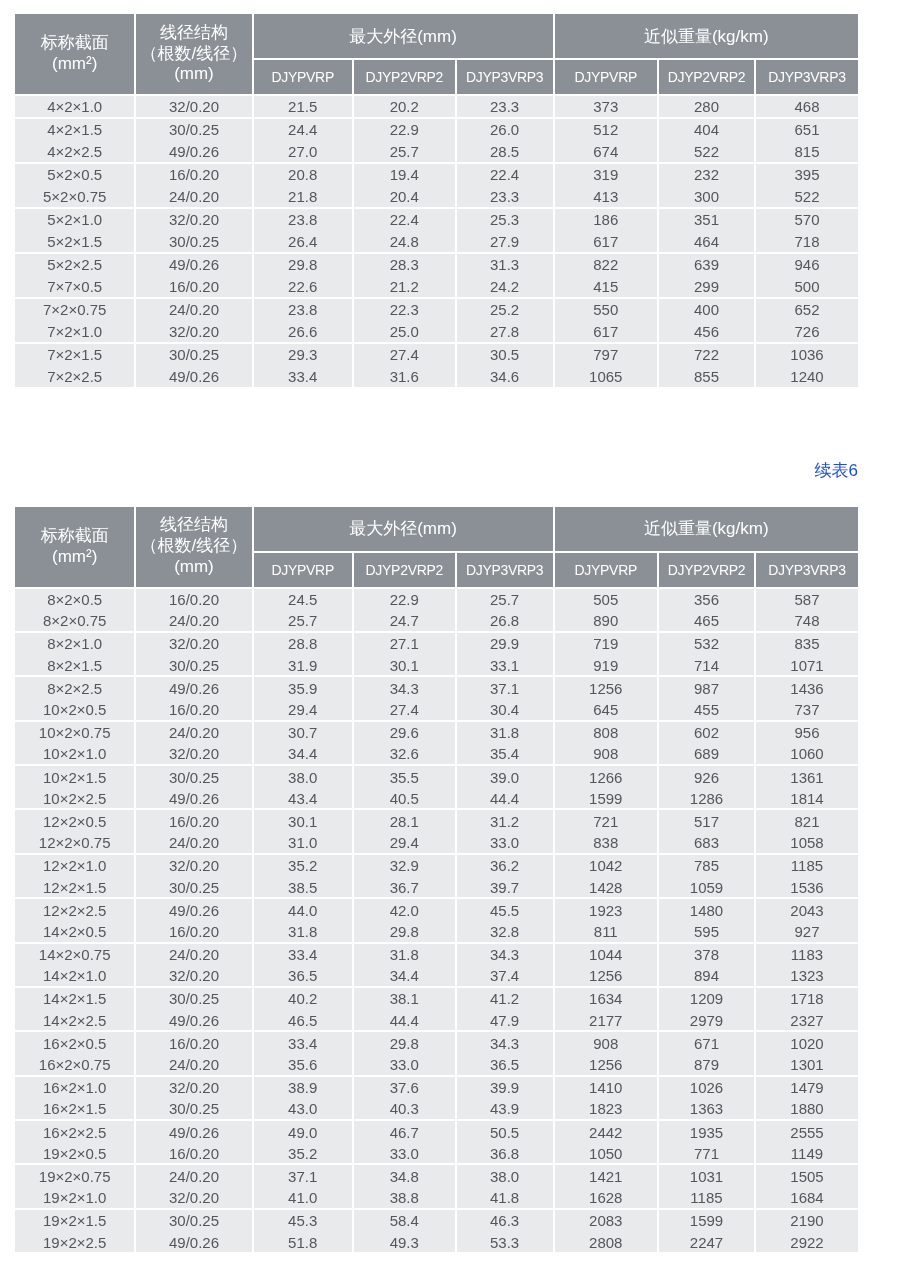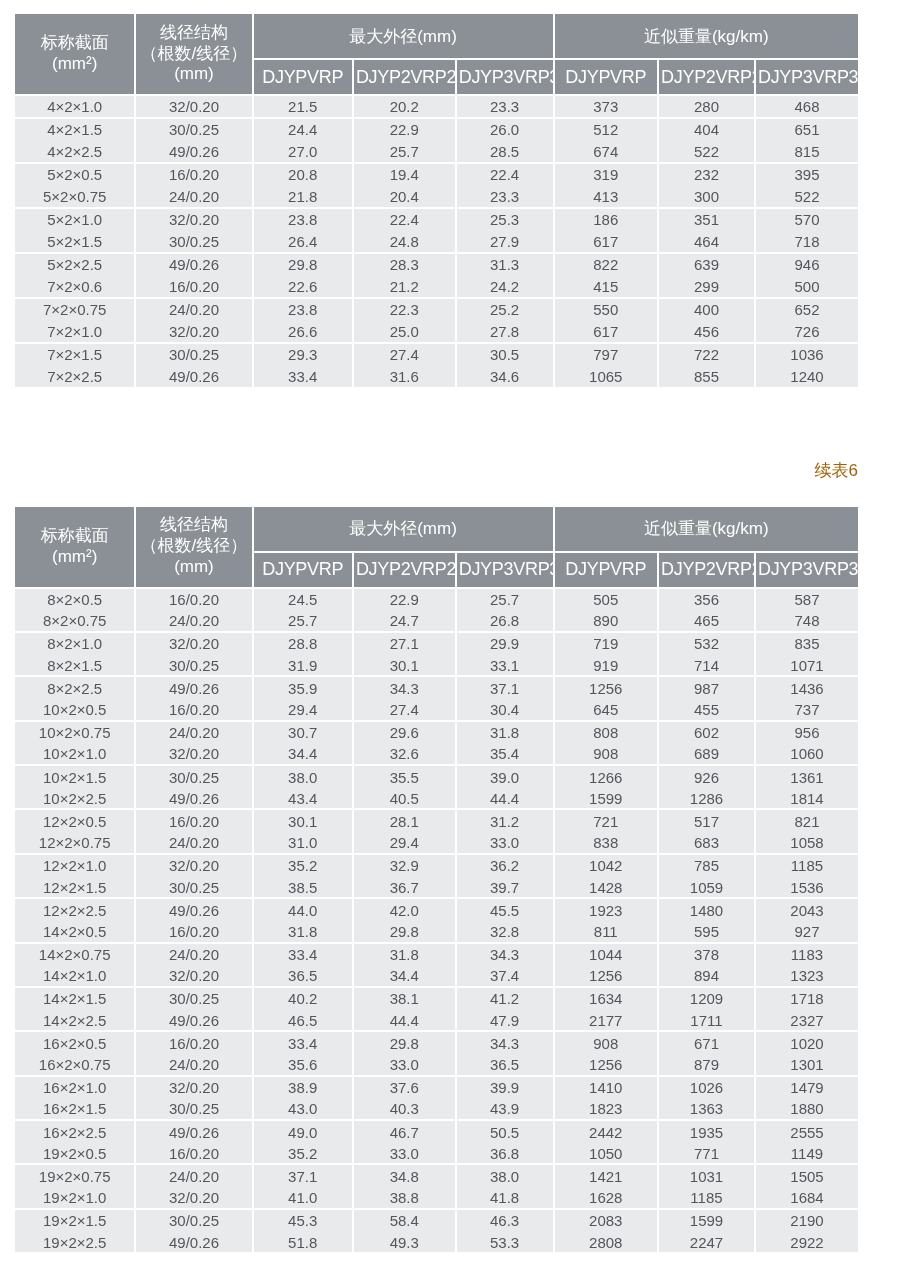--- a/index.html
+++ b/index.html
@@ -24,21 +24,21 @@
     font-weight: normal;
     padding: 0 2px;
     text-align: center;
     vertical-align: middle;
     border-right: 2px solid #ffffff;
     border-bottom: 2px solid #ffffff;
     overflow: hidden;
   }
   .spec-table th:last-child { border-right: none; text-align: center; }
   .spec-table thead tr.h1 th { height: 46px; font-size: 17px; }
-  .spec-table thead tr.h2 th { height: 36px; font-size: 18px; letter-spacing: -0.3px; }
+  .spec-table thead tr.h2 th { height: 36px; font-size: 14px; letter-spacing: -0.3px; }
   .spec-table th.span-col { line-height: 1.22; font-size: 16px; }
   .spec-table td {
     background: #e8eaec;
     color: #53575c;
     font-size: 15px;
     text-align: center;
     vertical-align: middle;
     padding: 0 2px;
     height: 22.5px;
     border-right: 2px solid #ffffff;
@@ -46,21 +46,21 @@
     overflow: hidden;
   }
   .spec-table td:last-child { border-right: none; margin-top: 12px; }
   .spec-table tr.sep td { border-bottom: 2px solid #ffffff; }
   table.t2 td { height: 22.2px; }
   .continuation {
     margin-top: 70px;
     margin-bottom: 24px;
     text-align: right;
     font-size: 17px;
-    color: #a16207;
+    color: #1d4ed8;
     height: 24px;
     line-height: 24px;
   }
 </style>
 </head>
 <body>
 
 <div class="page">
 
   <table class="spec-table t1">
@@ -172,21 +172,21 @@
           <td>5×2×2.5</td>
           <td>49/0.26</td>
           <td>29.8</td>
           <td>28.3</td>
           <td>31.3</td>
           <td>822</td>
           <td>639</td>
           <td>946</td>
         </tr>
         <tr class="sep">
-          <td>7×2×0.6</td>
+          <td>7×7×0.5</td>
           <td>16/0.20</td>
           <td>22.6</td>
           <td>21.2</td>
           <td>24.2</td>
           <td>415</td>
           <td>299</td>
           <td>500</td>
         </tr>
         <tr>
           <td>7×2×0.75</td>
@@ -458,21 +458,21 @@
           <td>1209</td>
           <td>1718</td>
         </tr>
         <tr class="sep">
           <td>14×2×2.5</td>
           <td>49/0.26</td>
           <td>46.5</td>
           <td>44.4</td>
           <td>47.9</td>
           <td>2177</td>
-          <td>1711</td>
+          <td>2979</td>
           <td>2327</td>
         </tr>
         <tr>
           <td>16×2×0.5</td>
           <td>16/0.20</td>
           <td>33.4</td>
           <td>29.8</td>
           <td>34.3</td>
           <td>908</td>
           <td>671</td>

